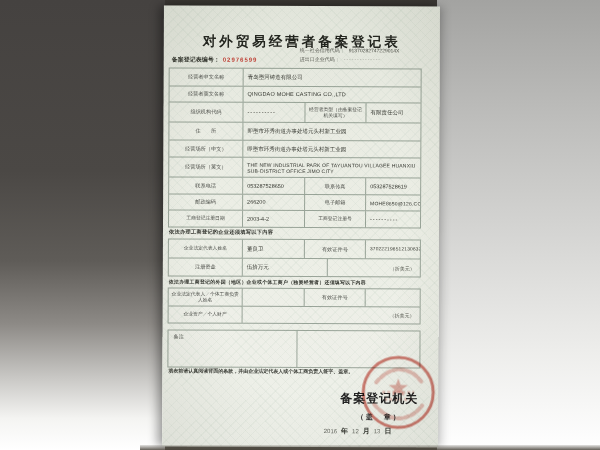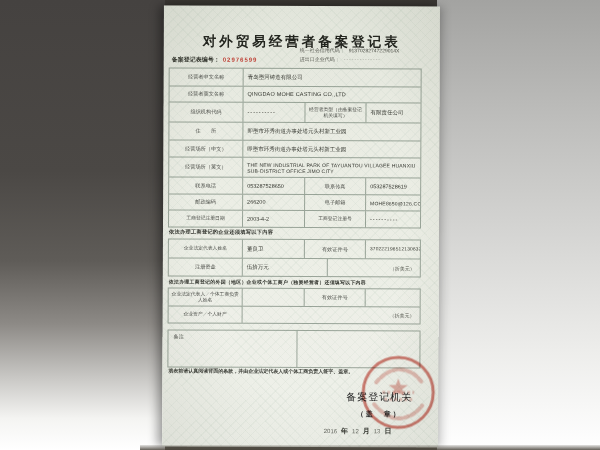--- a/index.html
+++ b/index.html
@@ -48,21 +48,21 @@
   .en{letter-spacing:.2px;}
   .dash{color:#6a6c62;letter-spacing:1px;}
   .c4{grid-template-columns:73px 62px 61px 55px;}
   .c2{grid-template-columns:73px 178px;}
   .cap{grid-template-columns:73px 85px 93px;}
   .rem{grid-template-columns:128px 123px;}
   .usd{justify-content:flex-end;color:#55574f;font-size:5px;padding-right:5px;}
   .sech{position:absolute;left:6px;font-size:5.2px;font-weight:bold;color:#2e302a;letter-spacing:.3px;}
   .footnote{position:absolute;left:6px;top:362px;width:250px;font-size:5px;font-weight:bold;color:#3a3c36;}
   .authority{position:absolute;left:172px;top:384px;width:90px;text-align:center;z-index:3;}
-  .authority .a1{font-size:10px;font-weight:normal;letter-spacing:1px;color:#222;}
+  .authority .a1{font-size:12px;font-weight:bold;letter-spacing:1px;color:#222;}
   .authority .a2{font-size:7px;font-weight:bold;margin-top:5px;letter-spacing:2px;color:#222;}
   .dateline{position:absolute;left:128px;top:420px;width:135px;display:flex;align-items:baseline;
     justify-content:center;gap:4px;font-size:7px;font-weight:bold;color:#2c2e28;}
   .dateline .hand{font-size:6px;font-weight:normal;color:#6b6d66;}
   .stamp{position:absolute;left:196px;top:346px;width:80px;height:80px;z-index:4;
     mix-blend-mode:multiply;filter:blur(.4px);opacity:.85;}
 </style>
 </head>
 <body>
 

